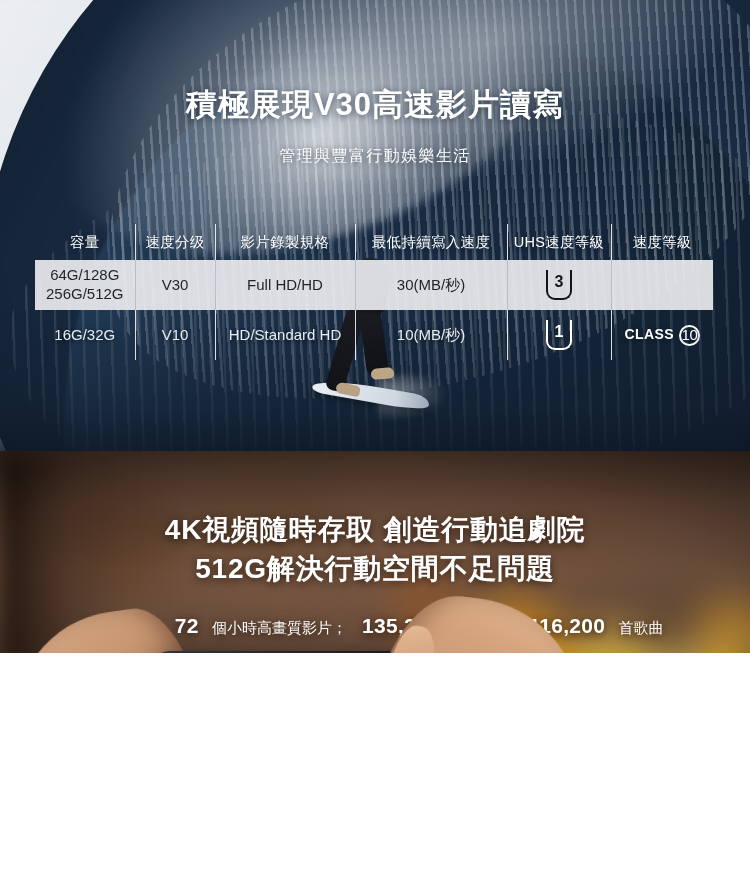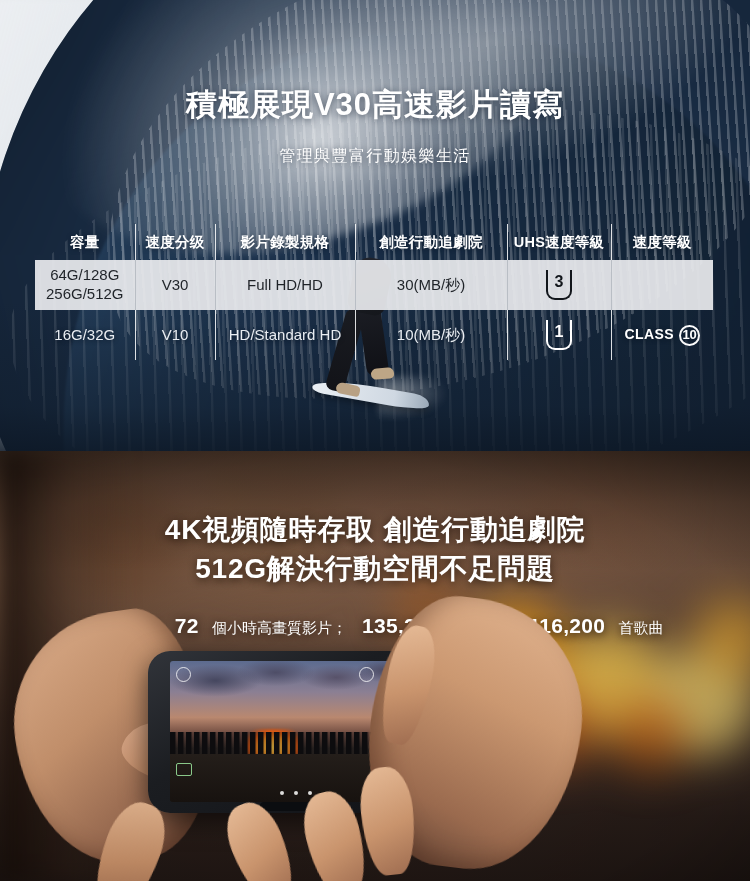--- a/index.html
+++ b/index.html
@@ -6,21 +6,21 @@
     margin: 0;
     padding: 0;
     background: #ffffff;
   }
   body {
     font-family: "Liberation Sans", "DejaVu Sans", sans-serif;
   }
   .page {
     position: relative;
     width: 750px;
-    height: 881px;
+    height: 653px;
     overflow: hidden;
     background: #ffffff;
   }
 
   
   .wave-section {
     position: relative;
     width: 750px;
     height: 451px;
     overflow: hidden;
@@ -233,21 +233,20 @@
     color: #ffffff;
     font-weight: normal;
   }
   .spec-table th {
     font-size: 14.5px;
     height: 36px;
     padding: 0 2px;
     letter-spacing: 0.3px;
     text-shadow: 0 1px 4px rgba(10,22,38,0.6);
     border-right: 1px solid rgba(255,255,255,0.85);
-    font-weight: bold;
   }
   .spec-table th:last-child { border-right: none; }
 
   .spec-table tbody tr { height: 50px; }
   .spec-table tbody td {
     font-size: 15px;
     border-right: 1px solid rgba(255,255,255,0.85);
     line-height: 1.25;
   }
   .spec-table tbody td:last-child { border-right: none; text-align: center; }
@@ -311,22 +310,22 @@
     letter-spacing: 0.4px;
   }
   .class-circle {
     display: inline-flex;
     align-items: center;
     justify-content: center;
     width: 21px;
     height: 21px;
     border: 2px solid currentColor;
     border-radius: 50%;
-    font-size: 13px;
-    font-weight: bold;
+    font-size: 15px;
+    font-weight: normal;
     letter-spacing: -0.3px;
     box-sizing: border-box;
   }
 
   
   .bokeh-section {
     position: absolute;
     left: 0;
     top: 451px;
     width: 750px;
@@ -607,21 +606,21 @@
         <col style="width:140px">
         <col style="width:152px">
         <col style="width:104px">
         <col style="width:102px">
       </colgroup>
       <thead>
         <tr>
           <th>容量</th>
           <th>速度分级</th>
           <th>影片錄製規格</th>
-          <th>創造行動追劇院</th>
+          <th>最低持續寫入速度</th>
           <th>UHS速度等級</th>
           <th>速度等級</th>
         </tr>
       </thead>
       <tbody>
         <tr class="row-hl">
           <td class="cap-cell">
             <div>64G/128G</div>
             <div>256G/512G</div>
           </td>

